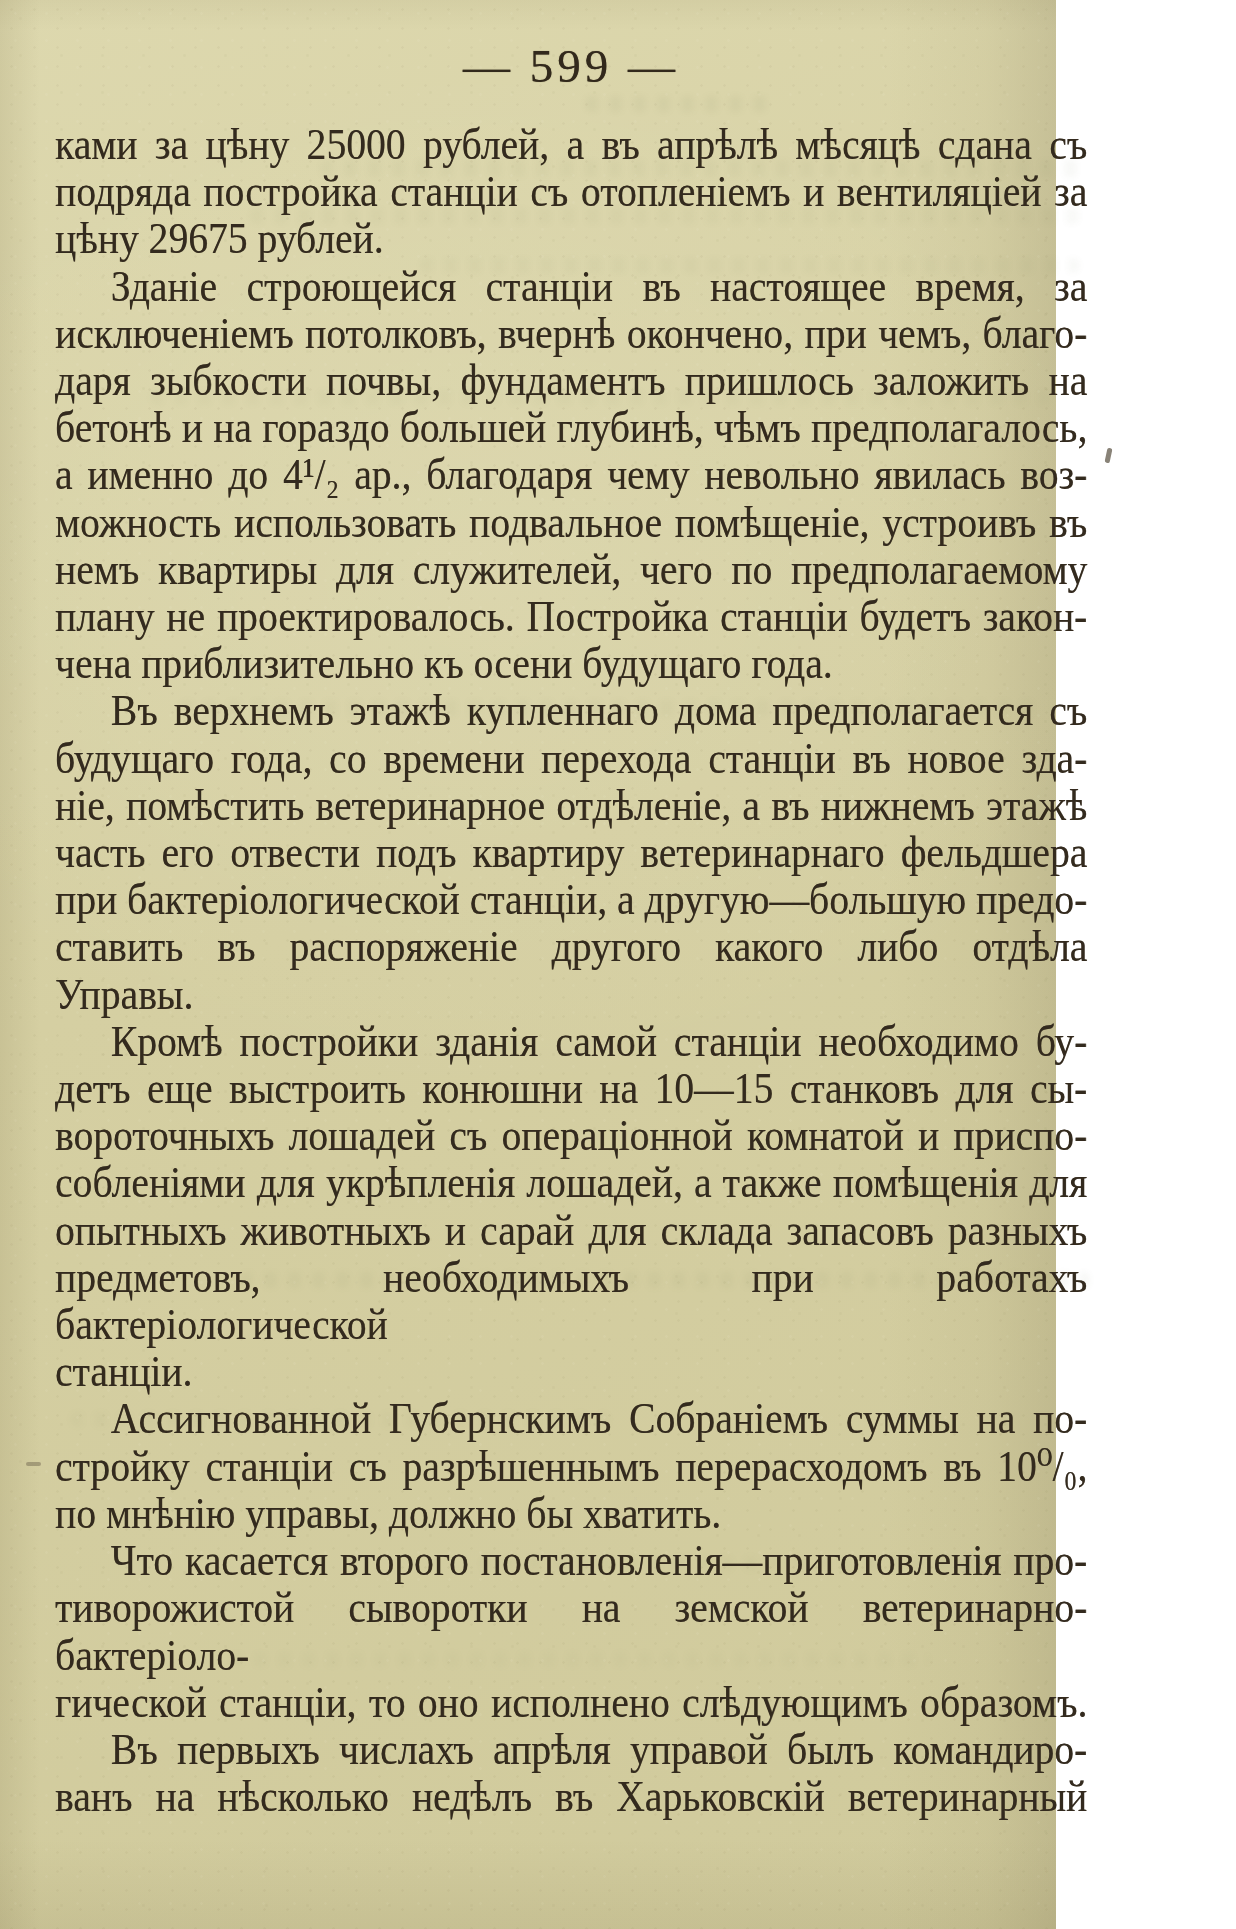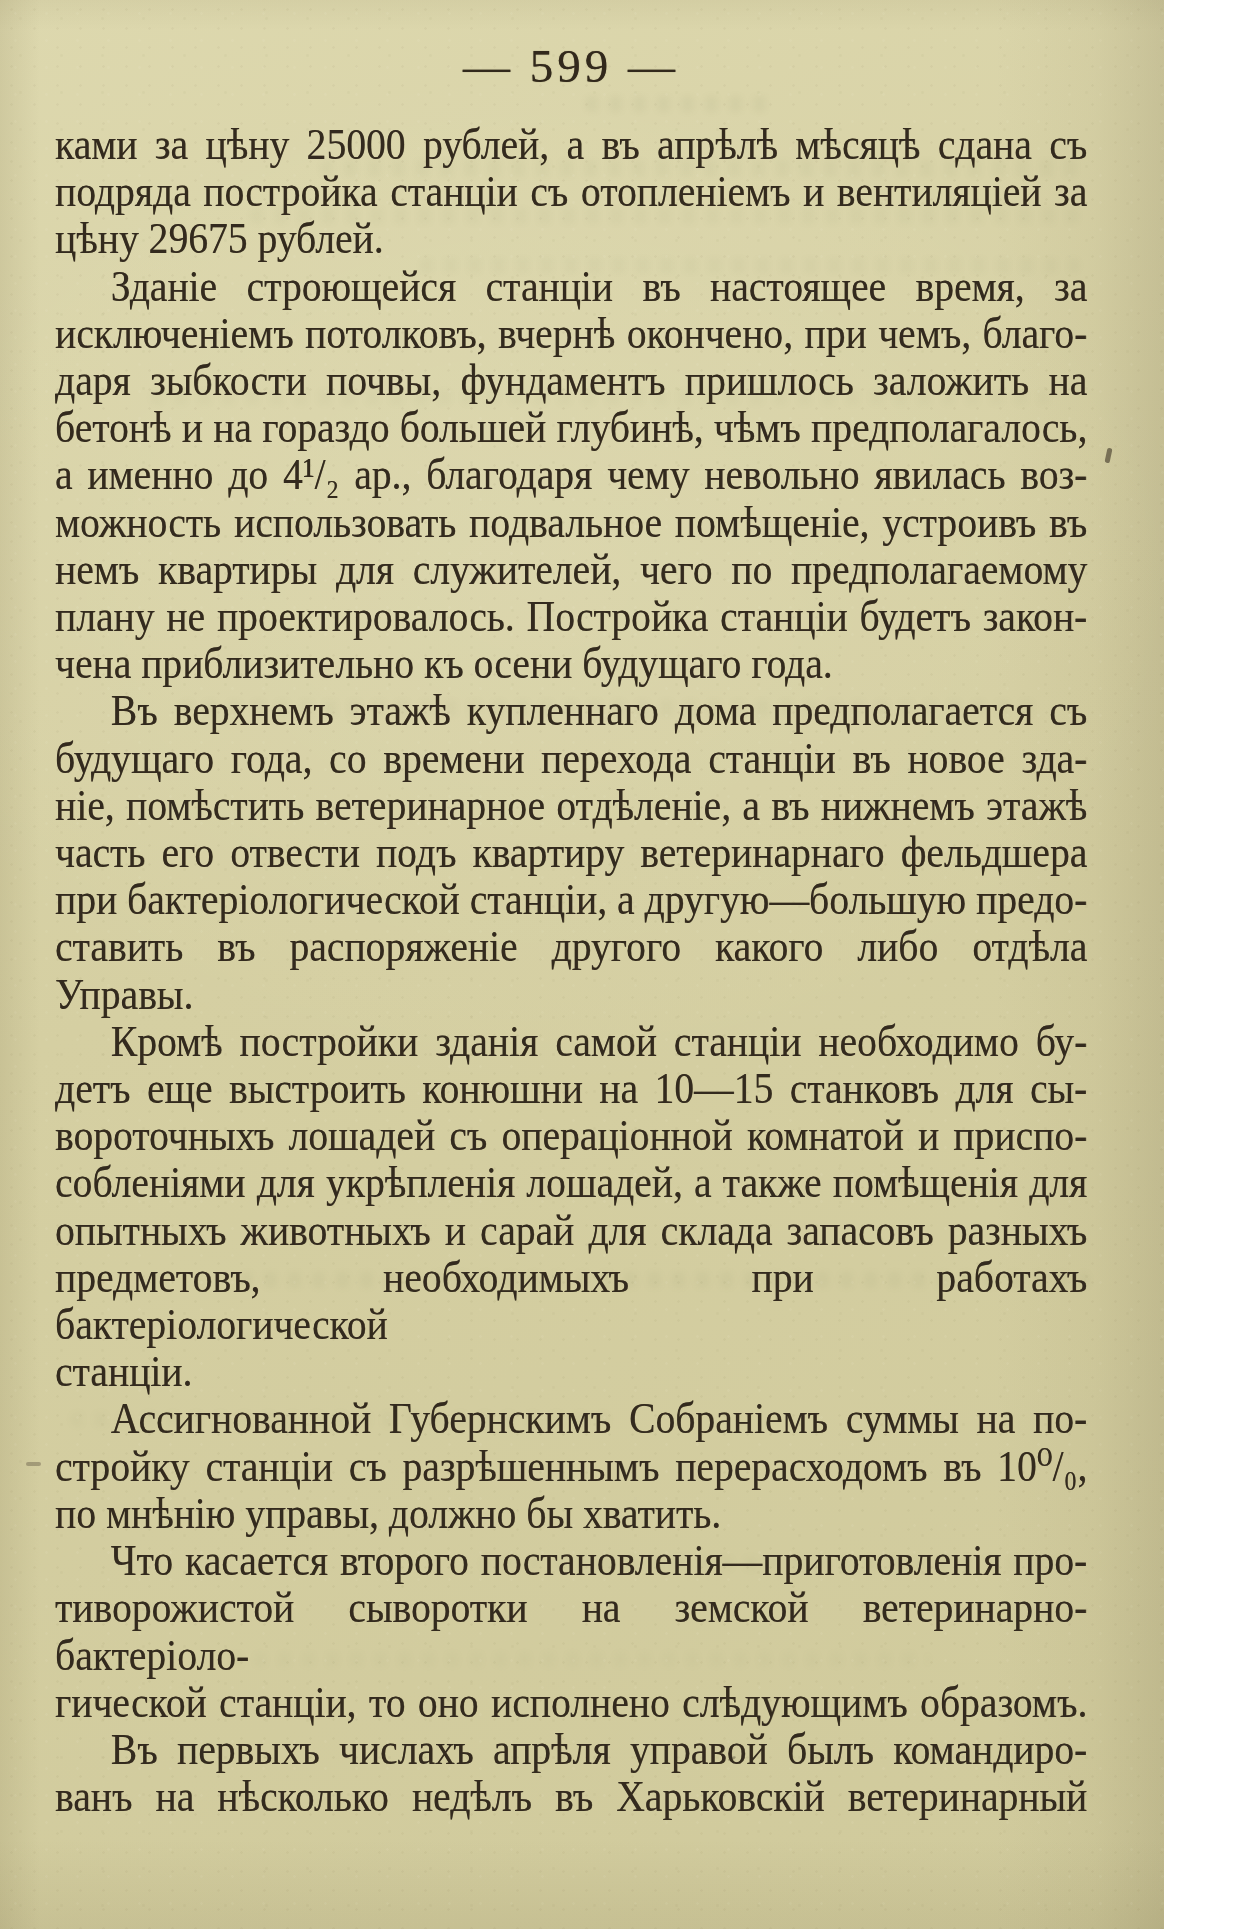--- a/index.html
+++ b/index.html
@@ -13,21 +13,21 @@
   * { margin: 0; padding: 0; box-sizing: border-box; }
 
   html, body {
     width: 1236px; height: 1929px;
     overflow: hidden;
     font-family: "Liberation Serif", "DejaVu Serif", serif;
   }
 
   .page {
     position: relative;
-    width: 1164px; height: 1929px;
+    width: 1056px; height: 1929px;
     color: var(--ink);
     background:
       
       radial-gradient(circle, rgba(110,96,52,0.055) 1px, rgba(0,0,0,0) 1.5px),
       radial-gradient(circle, rgba(255,255,242,0.06) 1px, rgba(0,0,0,0) 1.7px),
       radial-gradient(circle, rgba(95,85,45,0.04) 1.2px, rgba(0,0,0,0) 1.8px),
       
       radial-gradient(ellipse 900px 700px at 46% 30%, rgba(255,255,240,0.10), rgba(0,0,0,0) 75%),
       
       linear-gradient(to right, rgba(110,98,58,0.12) 0px, rgba(110,98,58,0) 40px),

